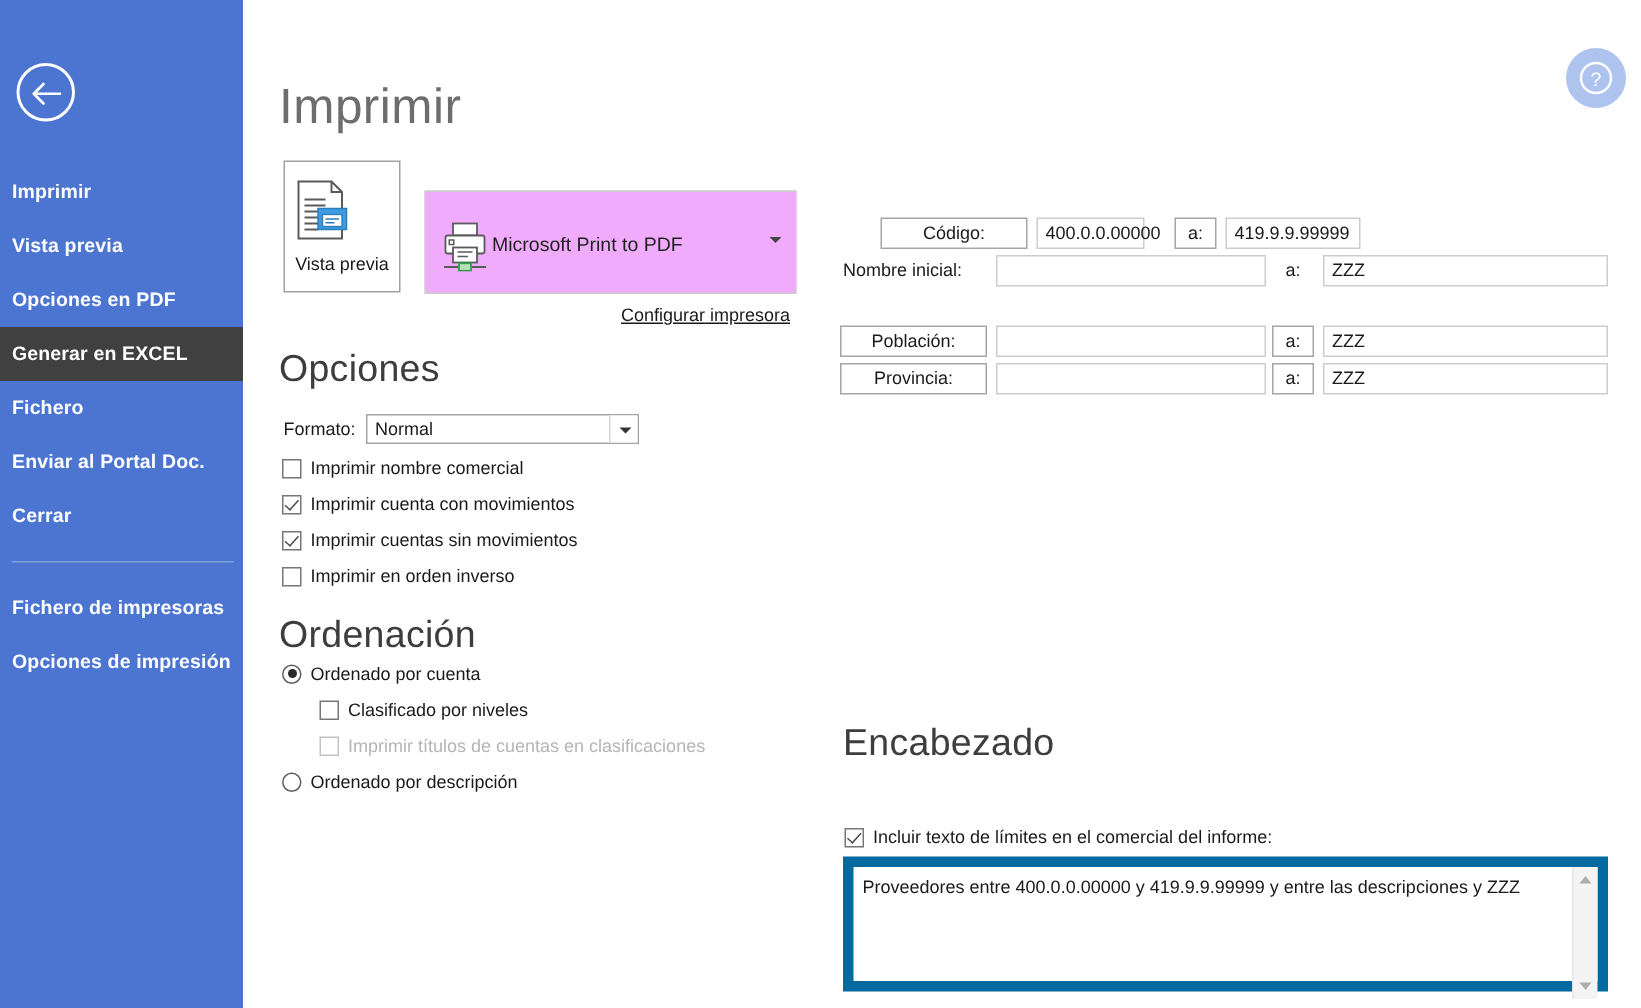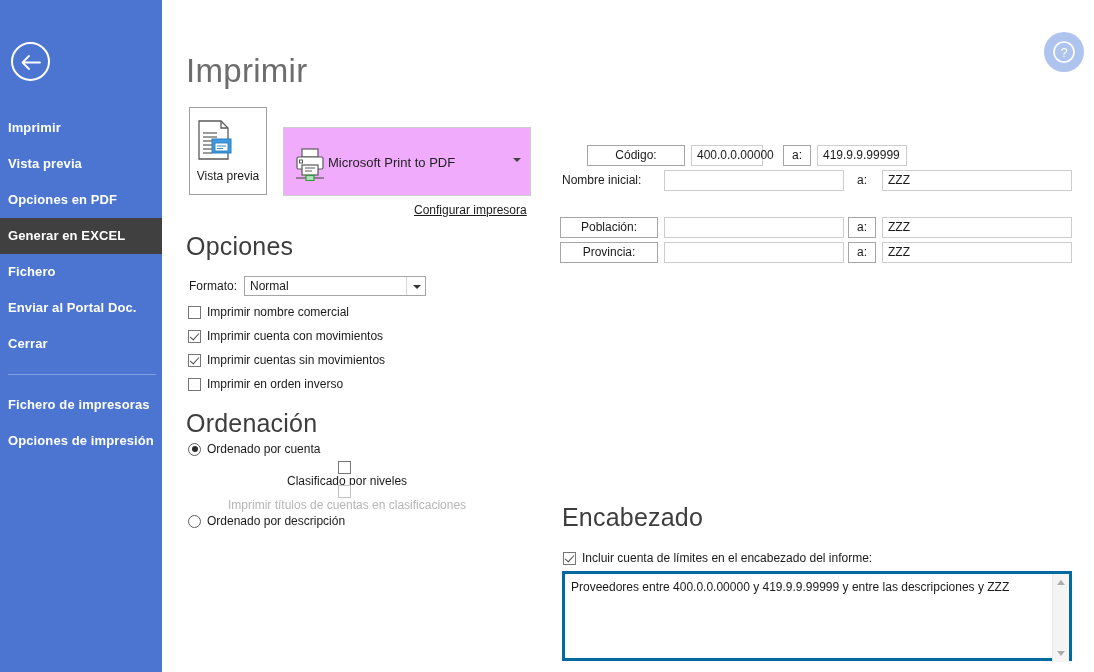--- a/index.html
+++ b/index.html
@@ -234,21 +234,21 @@
     position: relative;
     flex: 0 0 auto;
     margin-right: 6px;
   }
   .radio.sel::after {
     content:"";
     position:absolute; left:2.5px; top:2.5px;
     width:6px;height:6px;border-radius:50%;
     background:#2b2b2b;
   }
-  .indent1 { margin-left: 40px; flex-direction: column; }
+  .indent1 { margin-left: 25px; }
 
   
   .interv-title { position:absolute; left: 562px; top: 92px; }
   .iv { position:absolute; left: 560px; top: 145px; width: 512px; }
   .iv-row { position: relative; height: 24px; }
   .cellbox {
     position:absolute;
     border: 1px solid #a5a5a5;
     background: #fff;
     box-sizing: border-box;
@@ -264,27 +264,27 @@
     font-size: 12px; color:#1a1a1a;
     line-height: 15px;
   }
   .a-lbl {
     position:absolute;
     font-size:12px;
     text-align:center;
   }
 
   
-  .enc-title { position:absolute; left: 562px; top: 503px; }
+  .enc-title { position:absolute; left: 562px; top: 481px; }
   .enc-chk { position:absolute; left: 563px; top: 546px; }
   .enc-area {
     position:absolute;
     left: 562px; top: 571px;
     width: 510px; height: 90px;
-    border: 3px solid #0369a1;
+    border: 7px solid #0369a1;
     background: #fff;
     box-sizing: border-box;
   }
   .enc-area .txt {
     position:absolute;
     left: 6px; top: 5px; right: 22px;
     font-size: 12px; color: #1a1a1a;
     line-height: 16px;
   }
   .enc-scroll {
@@ -471,21 +471,21 @@
       <div class="cellbox inp light" style="left:104px; top:0; width:180px;"></div>
       <div class="cellbox lbl" style="left:288px; top:0; width:28px;">a:</div>
       <div class="cellbox inp light" style="left:322px; top:0; width:190px;">ZZZ</div>
     </div>
   </div>
 
   <div class="sec-title enc-title">Encabezado</div>
 
   <div class="chk-row enc-chk">
     <span class="box checked"></span>
-    <span class="lbl">Incluir cuenta de límites en el encabezado del informe:</span>
+    <span class="lbl">Incluir texto de límites en el comercial del informe:</span>
   </div>
 
   <div class="enc-area">
     <div class="txt">Proveedores entre 400.0.0.00000 y 419.9.9.99999 y entre las descripciones  y ZZZ</div>
     <div class="enc-scroll">
       <span class="arw up"></span>
       <span class="arw dn"></span>
     </div>
   </div>
 

